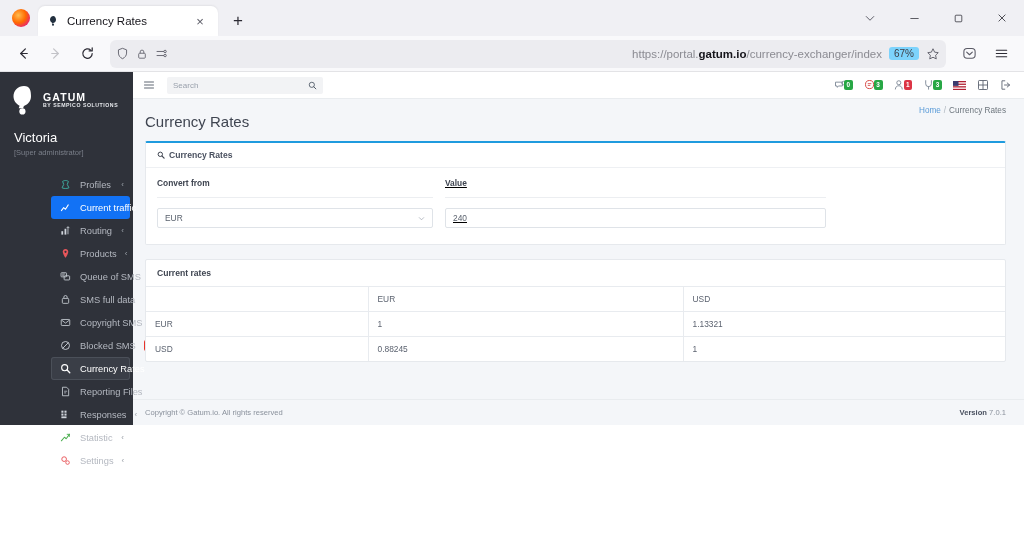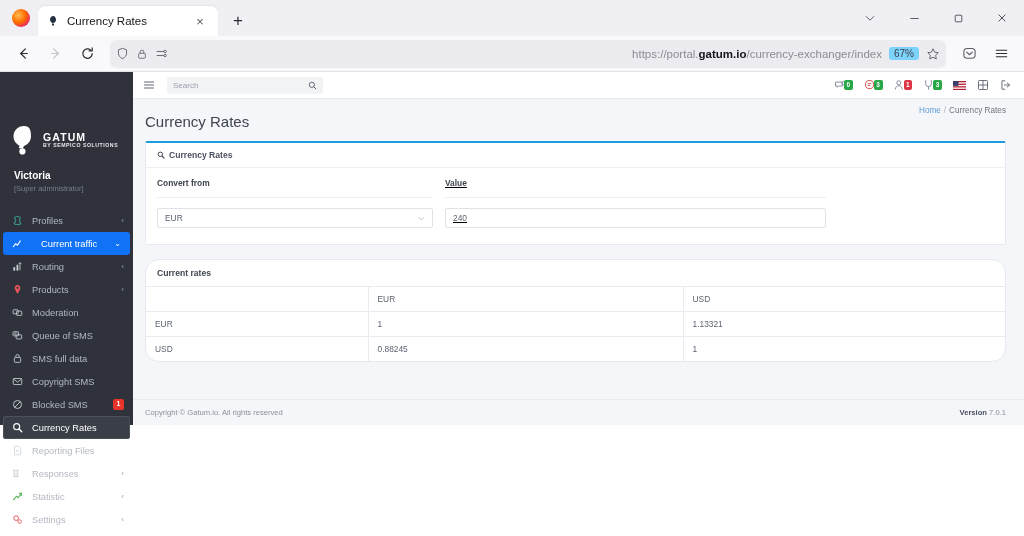--- a/index.html
+++ b/index.html
@@ -80,32 +80,32 @@
   .star { color: #5b5b66; font-size: 13px; flex:none; }
 
   
   .app { flex: 1; display: flex; min-height: 0; }
 
   
   .sidebar {
     width: 133px; background: #2f323a; color: #b8bcc4;
     display: flex; flex-direction: column; flex: none;
   }
-  .brand { display: flex; align-items: center; padding: 13px 0 8px 10px; gap: 7px; margin-top: 40px; }
+  .brand { display: flex; align-items: center; padding: 13px 0 8px 10px; gap: 7px; }
   .brand-mark {
     width: 26px; height: 30px; position: relative; flex: none;
   }
   .brand-txt { line-height: 1.15; }
   .brand-name { font-size: 10.5px; font-weight: 700; color: #fff; letter-spacing: 1.1px; }
   .brand-sub { font-size: 5.2px; font-weight: 700; color: #e6e8ec; letter-spacing: .55px; }
-  .user-name { font-size: 10px; color: #ffffff; padding: 7px 0 0 14px; font-weight: 700; }
+  .user-name { font-size: 13px; color: #ffffff; padding: 7px 0 0 14px; font-weight: 400; }
   .user-role { font-size: 7.5px; color: #7a7f89; padding: 3px 0 11px 14px; }
   .side-div { height: 1px; background: #3d414a; margin: 0 8px; }
 
-  .snav { padding-top: 5px; }
+  .snav { padding-top: 5px; padding-left: 48px; }
   .sitem {
     display: flex; align-items: center; height: 23px;
     padding: 0 9px 0 11px; gap: 8px; font-size: 9.3px; color: #b4b8c0;
     position: relative;
   }
   .sitem .sicon { width: 13px; display: flex; align-items: center; justify-content: center; flex: none; }
   .sitem .slabel { flex: 1; white-space: nowrap; }
   .sitem .caret { font-size: 8px; color: #9aa0a8; flex: none; }
   .sitem.active {
     background: #1272f5; color: #fff; border-radius: 3px; margin: 0 3px; padding-left: 8px;
@@ -192,21 +192,21 @@
   .btn-consider {
     background: #fbc531; border: 1px solid #f0b71c; color: #463a0a;
     font-size: 8.2px; border-radius: 2px; padding: 5px 11px;
     font-family: inherit; cursor: pointer;
   }
   .redbox {
     position: absolute; left: -13px; top: -11px; right: -13px; bottom: -11px;
     border: 4px solid #e8231c; pointer-events: none;
   }
 
-  .card2 { margin-top: 14px; background: #fff; border: 1px solid #e6e9ed; border-radius: 14px; }
+  .card2 { margin-top: 14px; background: #fff; border: 1px solid #e6e9ed; border-radius: 2px; }
   .card2-head {
     padding: 8px 11px; font-size: 8.6px; font-weight: 700; color: #3f4551;
     border-bottom: 1px solid #e8ebef;
   }
   table.rates { width: 100%; border-collapse: collapse; }
   table.rates th, table.rates td {
     font-size: 8.4px; color: #5c6370; font-weight: 400;
     padding: 7px 9px; border-bottom: 1px solid #e8ebef; border-right: 1px solid #e8ebef;
     text-align: left;
   }
@@ -384,29 +384,20 @@
           </div>
           <div class="sitem">
             <span class="sicon">
               <svg width="11" height="11" viewBox="0 0 16 16">
                 <path d="M8 1.5c2.3 0 4 1.8 4 4 0 3.2-4 8.8-4 8.8S4 8.7 4 5.5c0-2.2 1.7-4 4-4z" fill="#e8565b"></path>
                 <circle cx="8" cy="5.5" r="1.6" fill="#2f323a"></circle>
               </svg>
             </span>
             <span class="slabel">Products</span>
             <span class="caret">‹</span>
-          </div>
-          <div class="sitem">
-            <span class="sicon">
-              <svg width="11" height="11" viewBox="0 0 16 16">
-                <rect x="1.6" y="4" width="7.4" height="6" rx="1.2" fill="none" stroke="#cfd4db" stroke-width="1.2"></rect>
-                <rect x="6.4" y="6" width="7.8" height="6.2" rx="1.2" fill="none" stroke="#cfd4db" stroke-width="1.2"></rect>
-              </svg>
-            </span>
-            <span class="slabel">Moderation</span>
           </div>
           <div class="sitem">
             <span class="sicon">
               <svg width="11" height="11" viewBox="0 0 16 16">
                 <rect x="1.5" y="2.5" width="8" height="6" rx="1" fill="none" stroke="#cfd4db" stroke-width="1.2"></rect>
                 <rect x="6" y="7" width="8" height="6" rx="1" fill="none" stroke="#cfd4db" stroke-width="1.2"></rect>
                 <path d="M3 4.4h4.6M3 6.2h3" stroke="#cfd4db" stroke-width="1"></path>
               </svg>
             </span>
             <span class="slabel">Queue of SMS</span>

